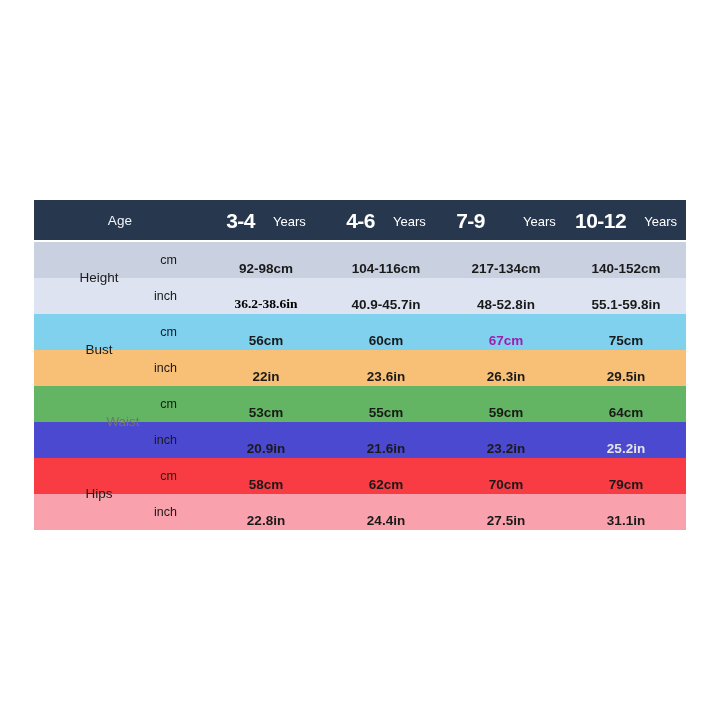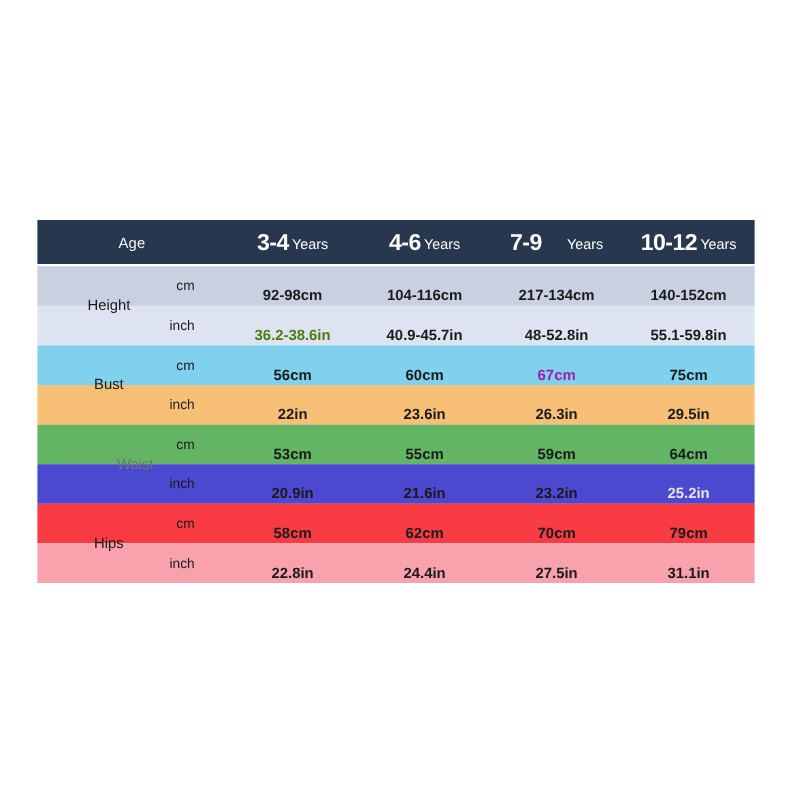--- a/index.html
+++ b/index.html
@@ -69,21 +69,21 @@
   .header-cell .age-num {
     font-size: 21px;
     font-weight: bold;
     letter-spacing: -0.5px;
     line-height: 1;
   }
   .header-cell .age-unit {
     font-size: 13px;
     font-weight: normal;
     line-height: 1;
-    padding-left: 3px;
+    padding-left: 18px;
     position: relative;
     top: 1px;
   }
 
   .header-gap {
     height: 2px;
     background: #ffffff;
   }
 
   
@@ -192,21 +192,21 @@
           <div class="band-cell" style="color: rgb(26, 26, 26);">92-98cm</div>
           <div class="band-cell" style="color: rgb(26, 26, 26);">104-116cm</div>
           <div class="band-cell" style="color: rgb(26, 26, 26);">217-134cm</div>
           <div class="band-cell" style="color: rgb(26, 26, 26);">140-152cm</div>
         </div>
       </div>
 
       <div class="band" style="background: rgb(221, 227, 240);">
         <div class="band-unit" style="color: rgb(26, 26, 26);">inch</div>
         <div class="band-cells">
-          <div class="band-cell" style="color: #4d7c0f;">36.2-38.6in</div>
+          <div class="band-cell" style="color: #000000; font-family: Liberation Serif, serif;">36.2-38.6in</div>
           <div class="band-cell" style="color: rgb(26, 26, 26);">40.9-45.7in</div>
           <div class="band-cell" style="color: rgb(26, 26, 26);">48-52.8in</div>
           <div class="band-cell" style="color: rgb(26, 26, 26);">55.1-59.8in</div>
         </div>
       </div>
 
       <div class="group-name nudge-up" style="color: rgb(26, 26, 26);">Height</div>
     </div>
 
     <div class="group">

